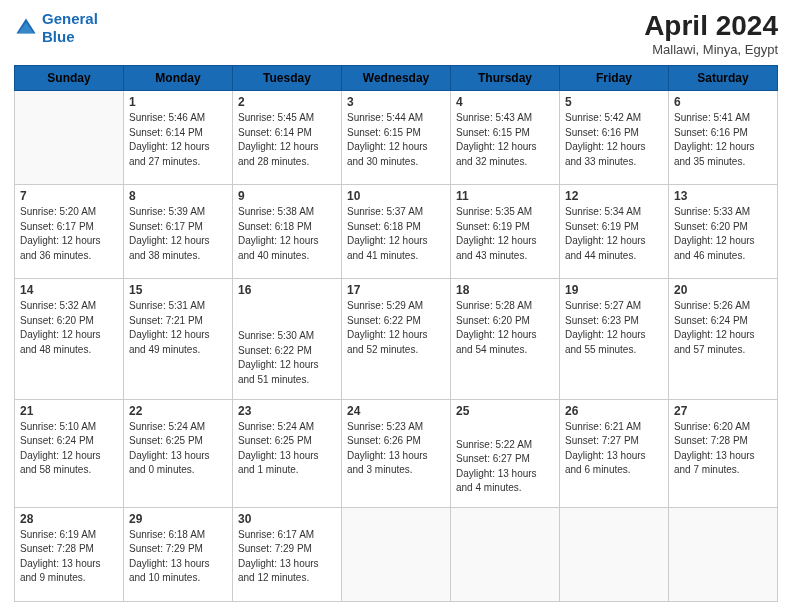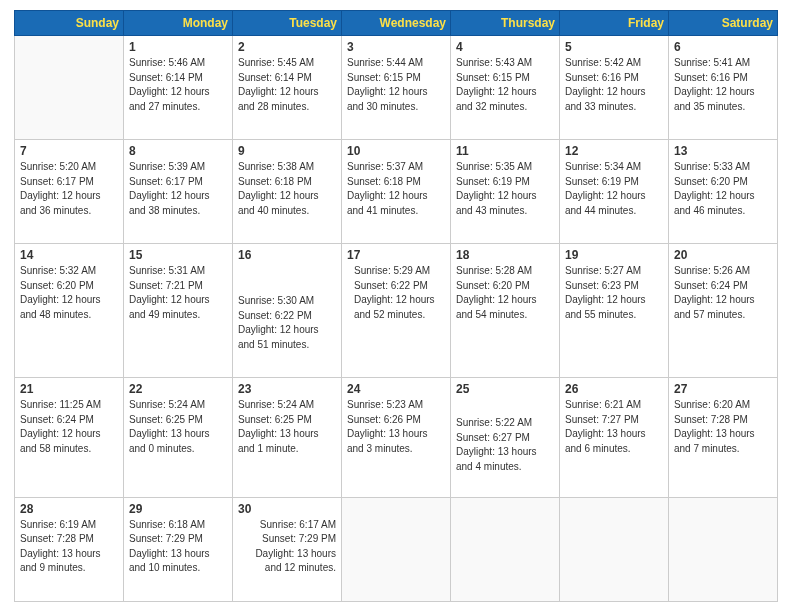--- a/index.html
+++ b/index.html
@@ -55,25 +55,25 @@
     }
     .calendar {
       flex: 1;
       border-collapse: collapse;
       width: 100%;
       font-size: 10.5px;
       table-layout: fixed;
     }
     .calendar thead th {
       background: #1a6bb5;
-      color: #fde047;
+      color: #000000;
       font-weight: bold;
       font-size: 12px;
       padding: 5px 4px;
-      text-align: right;
+      text-align: center;
       border: 1px solid #0e5296;
     }
     .calendar tbody td {
       border: 1px solid #ccc;
       vertical-align: top;
       padding: 4px 5px;
       height: 88px;
       color: #333;
     }
     .day-num {
@@ -90,20 +90,36 @@
       background: #f9f9f9;
     }
     .last-row td {
       height: 72px;
     }
   </style>
 </head>
 <body>
 
 <div class="page">
+  <div class="header">
+    <div class="logo">
+      <svg class="logo-icon" viewBox="0 0 30 30">
+        <polygon points="15,3 27,22 3,22" fill="#1a6bb5"></polygon>
+        <polygon points="15,8 25,22 5,22" fill="#4fa3e0" opacity="0.5"></polygon>
+      </svg>
+      <div class="logo-text">
+        <div><span>General</span></div>
+        <div><span>Blue</span></div>
+      </div>
+    </div>
+    <div class="title-block">
+      <div class="main-title">April 2024</div>
+      <div class="subtitle">Mallawi, Minya, Egypt</div>
+    </div>
+  </div>
 
   <table class="calendar">
     <thead>
       <tr>
       <th>Sunday</th>
           <th>Monday</th>
           <th>Tuesday</th>
           <th>Wednesday</th>
           <th>Thursday</th>
           <th>Friday</th>
@@ -224,21 +240,21 @@
           </td>
           <td>
             <div class="day-num">16</div>
             <div class="day-info" style="white-space: pre-line; margin-top: 32px;">Sunrise: 5:30 AM
 Sunset: 6:22 PM
 Daylight: 12 hours
 and 51 minutes.</div>
           </td>
           <td>
             <div class="day-num">17</div>
-            <div class="day-info" style="white-space: pre-line; margin-left: 7px;">Sunrise: 5:29 AM
+            <div class="day-info" style="white-space: pre-line;">Sunrise: 5:29 AM
 Sunset: 6:22 PM
 Daylight: 12 hours
 and 52 minutes.</div>
           </td>
           <td>
             <div class="day-num">18</div>
             <div class="day-info" style="white-space: pre-line;">Sunrise: 5:28 AM
 Sunset: 6:20 PM
 Daylight: 12 hours
 and 54 minutes.</div>
@@ -254,21 +270,21 @@
             <div class="day-num">20</div>
             <div class="day-info" style="white-space: pre-line;">Sunrise: 5:26 AM
 Sunset: 6:24 PM
 Daylight: 12 hours
 and 57 minutes.</div>
           </td>
         </tr>
         <tr>
           <td>
             <div class="day-num">21</div>
-            <div class="day-info" style="white-space: pre-line;">Sunrise: 11:25 AM
+            <div class="day-info" style="white-space: pre-line;">Sunrise: 5:10 AM
 Sunset: 6:24 PM
 Daylight: 12 hours
 and 58 minutes.</div>
           </td>
           <td>
             <div class="day-num">22</div>
             <div class="day-info" style="white-space: pre-line;">Sunrise: 5:24 AM
 Sunset: 6:25 PM
 Daylight: 13 hours
 and 0 minutes.</div>
@@ -319,21 +335,21 @@
           </td>
           <td>
             <div class="day-num">29</div>
             <div class="day-info" style="white-space: pre-line;">Sunrise: 6:18 AM
 Sunset: 7:29 PM
 Daylight: 13 hours
 and 10 minutes.</div>
           </td>
           <td>
             <div class="day-num">30</div>
-            <div class="day-info" style="white-space: pre-line; text-align: right;">Sunrise: 6:17 AM
+            <div class="day-info" style="white-space: pre-line;">Sunrise: 6:17 AM
 Sunset: 7:29 PM
 Daylight: 13 hours
 and 12 minutes.</div>
           </td>
           <td class="empty-cell"></td>
           <td class="empty-cell"></td>
           <td class="empty-cell"></td>
           <td class="empty-cell"></td>
         </tr>
       </tbody>

